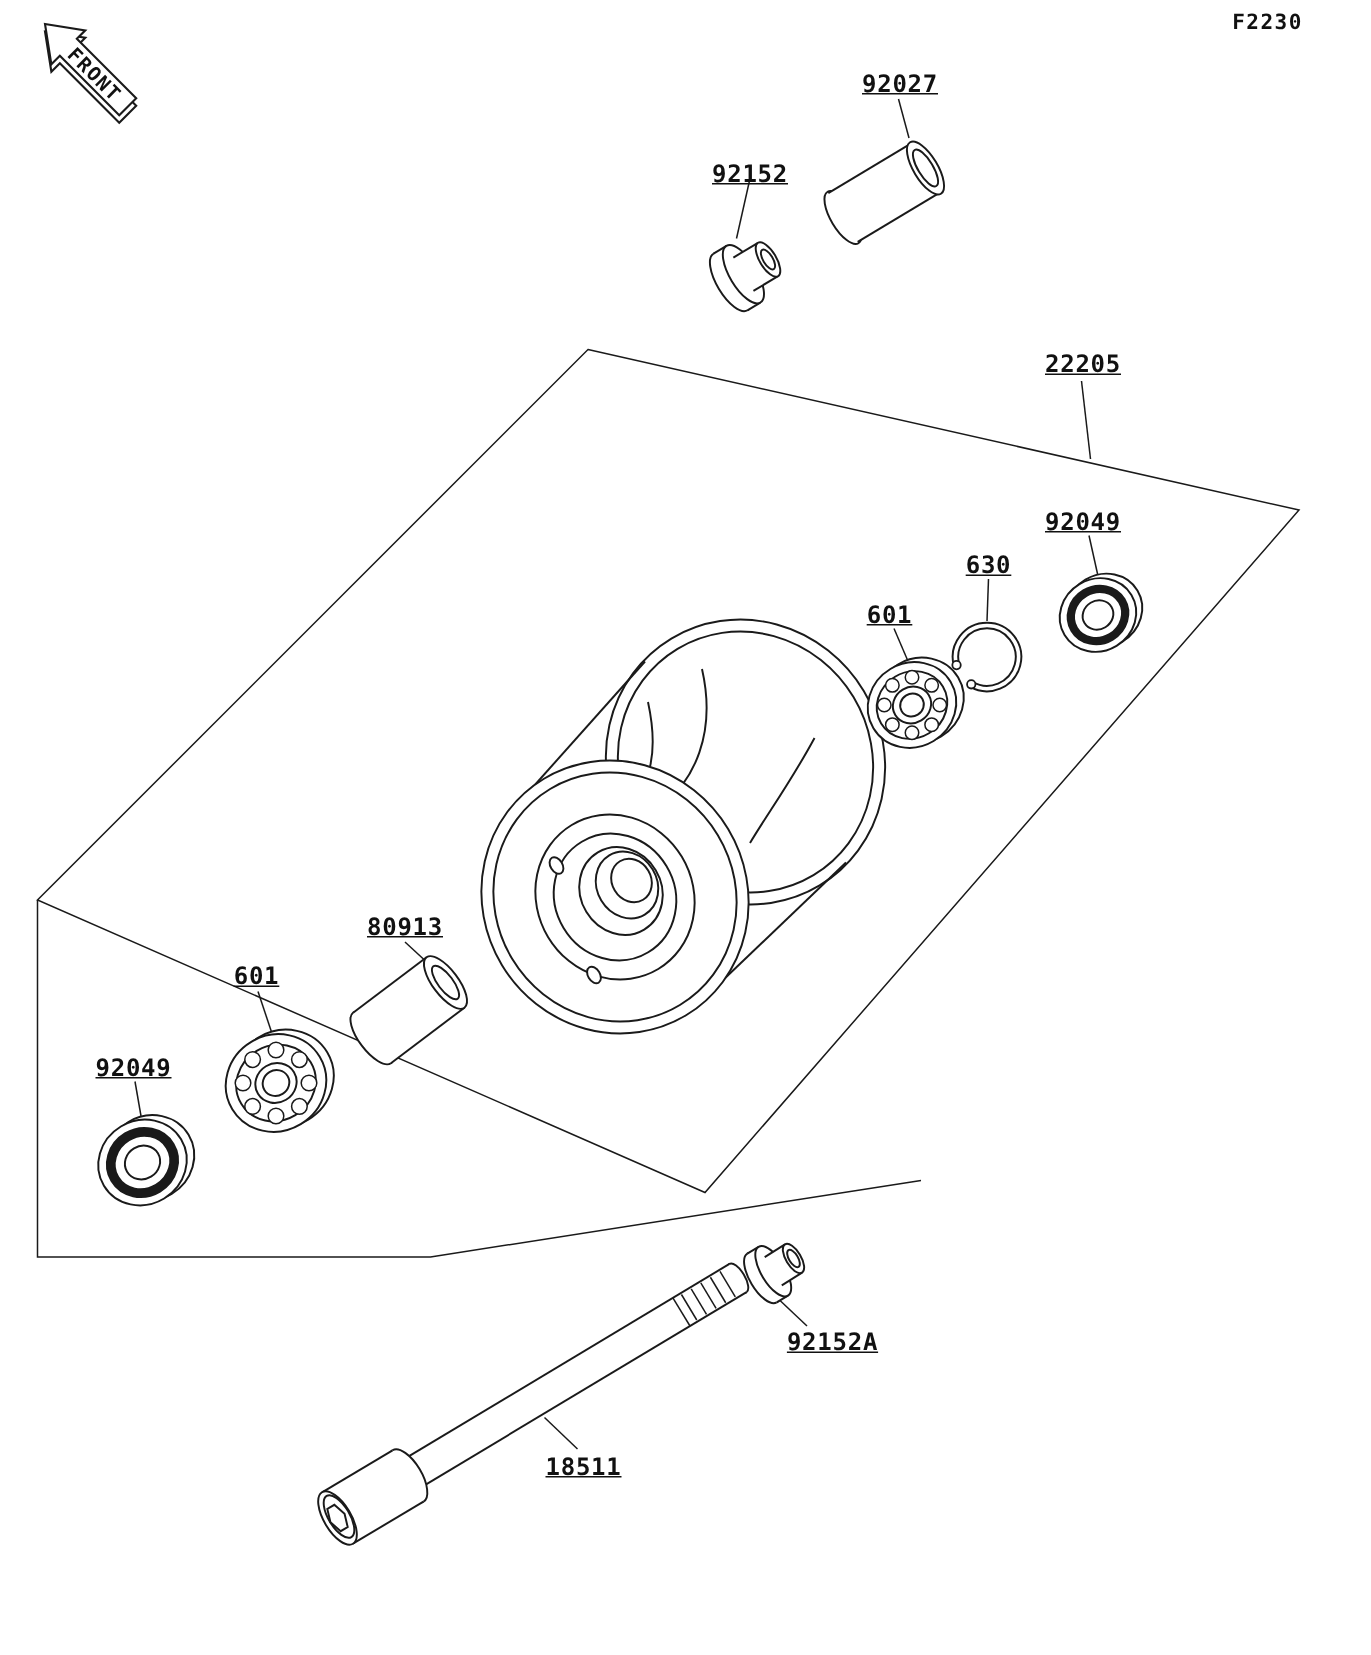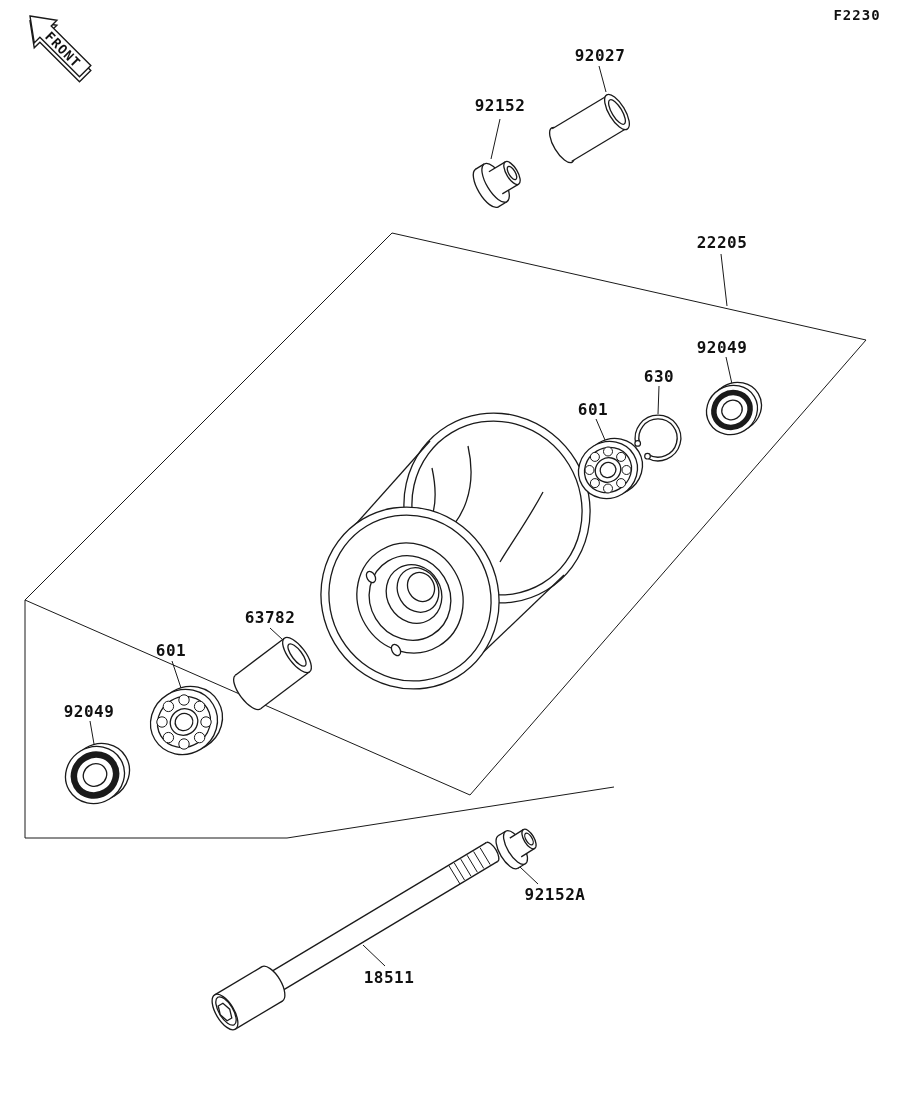--- a/index.html
+++ b/index.html
@@ -12,30 +12,30 @@
   }
   .stage svg{position:absolute;left:0;top:0;}
   .part-label{
     position:absolute;
     transform:translateX(-50%);
     font-size:16px;
     font-weight:bold;
     color:#111;
     letter-spacing:.5px;
     white-space:nowrap;
+    text-decoration:underline;
   }
   .fig-code{
     position:absolute;
     transform:translateX(-50%);
     font-size:14px;
     font-weight:bold;
     color:#111;
     letter-spacing:1px;
     white-space:nowrap;
-    margin-left:12px;
   }
 </style>
 </head>
 <body>
 
 <div class="stage">
 
   <svg width="914" height="1103" viewBox="0 0 914 1103">
 
     <g fill="none" stroke="#1a1a1a" stroke-width="1">
@@ -196,26 +196,26 @@
       <polygon points="282.3,1001.1 261.7,966.9 214.7,994.9 235.3,1029.1" stroke="none"></polygon>
       <line x1="261.7" y1="966.9" x2="214.7" y2="994.9"></line>
       <line x1="282.3" y1="1001.1" x2="235.3" y2="1029.1"></line>
       <ellipse cx="225" cy="1012" rx="9" ry="20" transform="rotate(-31 225 1012)"></ellipse>
       <ellipse cx="226" cy="1011" rx="7" ry="16" transform="rotate(-31 226 1011)"></ellipse>
       <polygon points="229.7,1009.2 231.8,1018.0 227.1,1020.8 220.3,1014.8 218.2,1006.0 222.9,1003.2"></polygon>
     </g>
   </svg>
 
   <div class="part-label" style="left:600px;top:46px">92027</div>
-  <div class="part-label" style="left:500px;top:96px">92152</div>
+  <div class="part-label" style="left:500px;top:106px">92152</div>
   <div class="part-label" style="left:722px;top:233px">22205</div>
   <div class="part-label" style="left:722px;top:338px">92049</div>
   <div class="part-label" style="left:659px;top:367px">630</div>
   <div class="part-label" style="left:593px;top:400px">601</div>
-  <div class="part-label" style="left:270px;top:608px">63782</div>
+  <div class="part-label" style="left:270px;top:608px">80913</div>
   <div class="part-label" style="left:171px;top:641px">601</div>
   <div class="part-label" style="left:89px;top:702px">92049</div>
   <div class="part-label" style="left:555px;top:885px">92152A</div>
   <div class="part-label" style="left:389px;top:968px">18511</div>
 
   <div class="fig-code" style="left:845px;top:7px">F2230</div>
 
 </div>
 
 </body></html>

